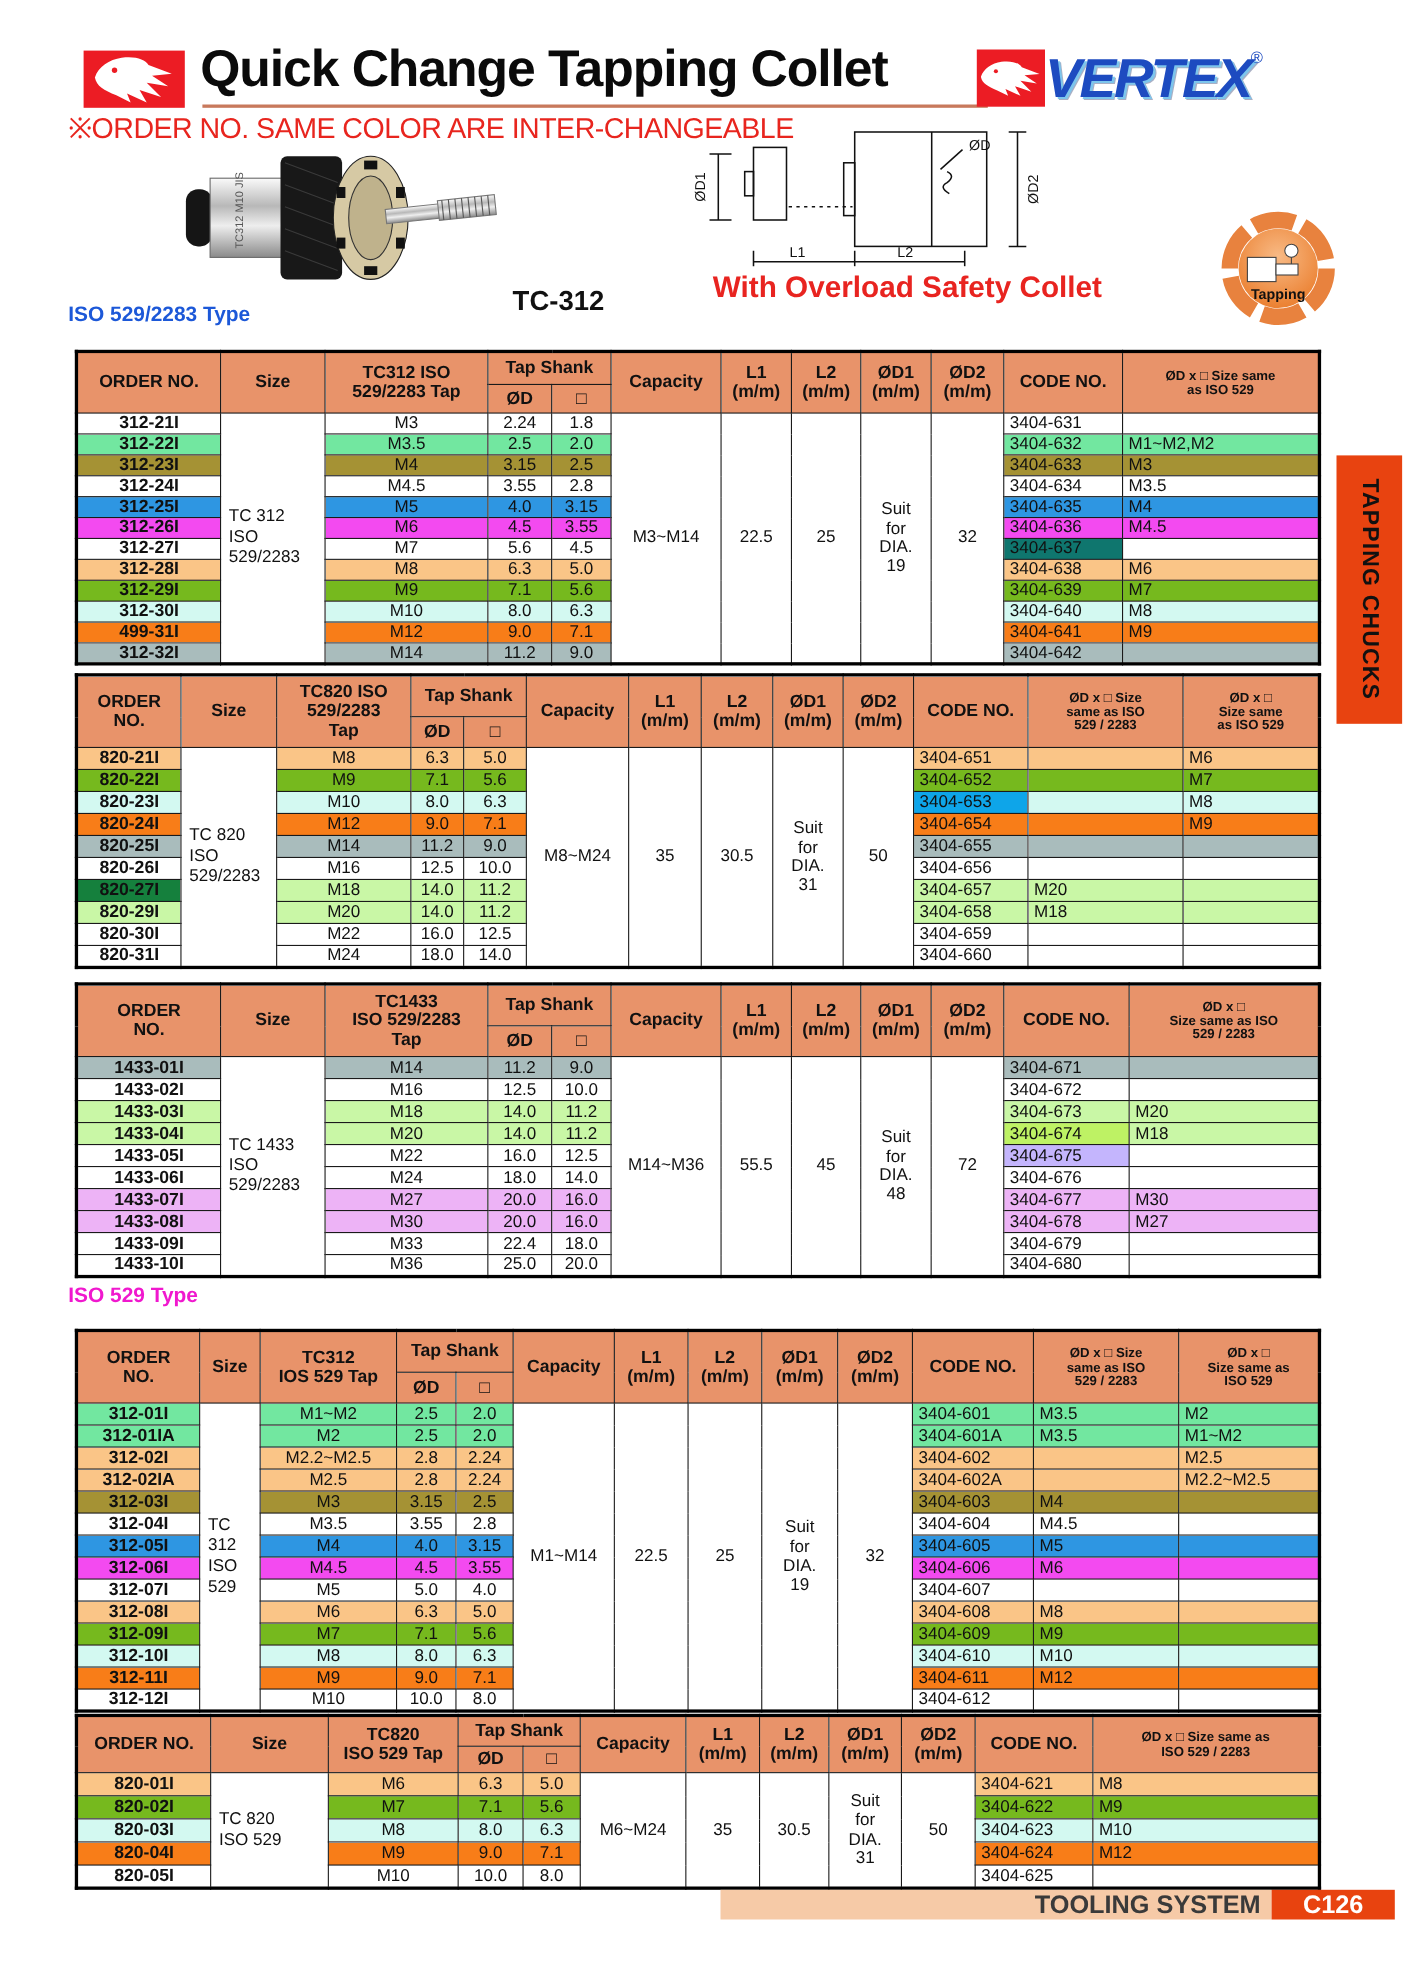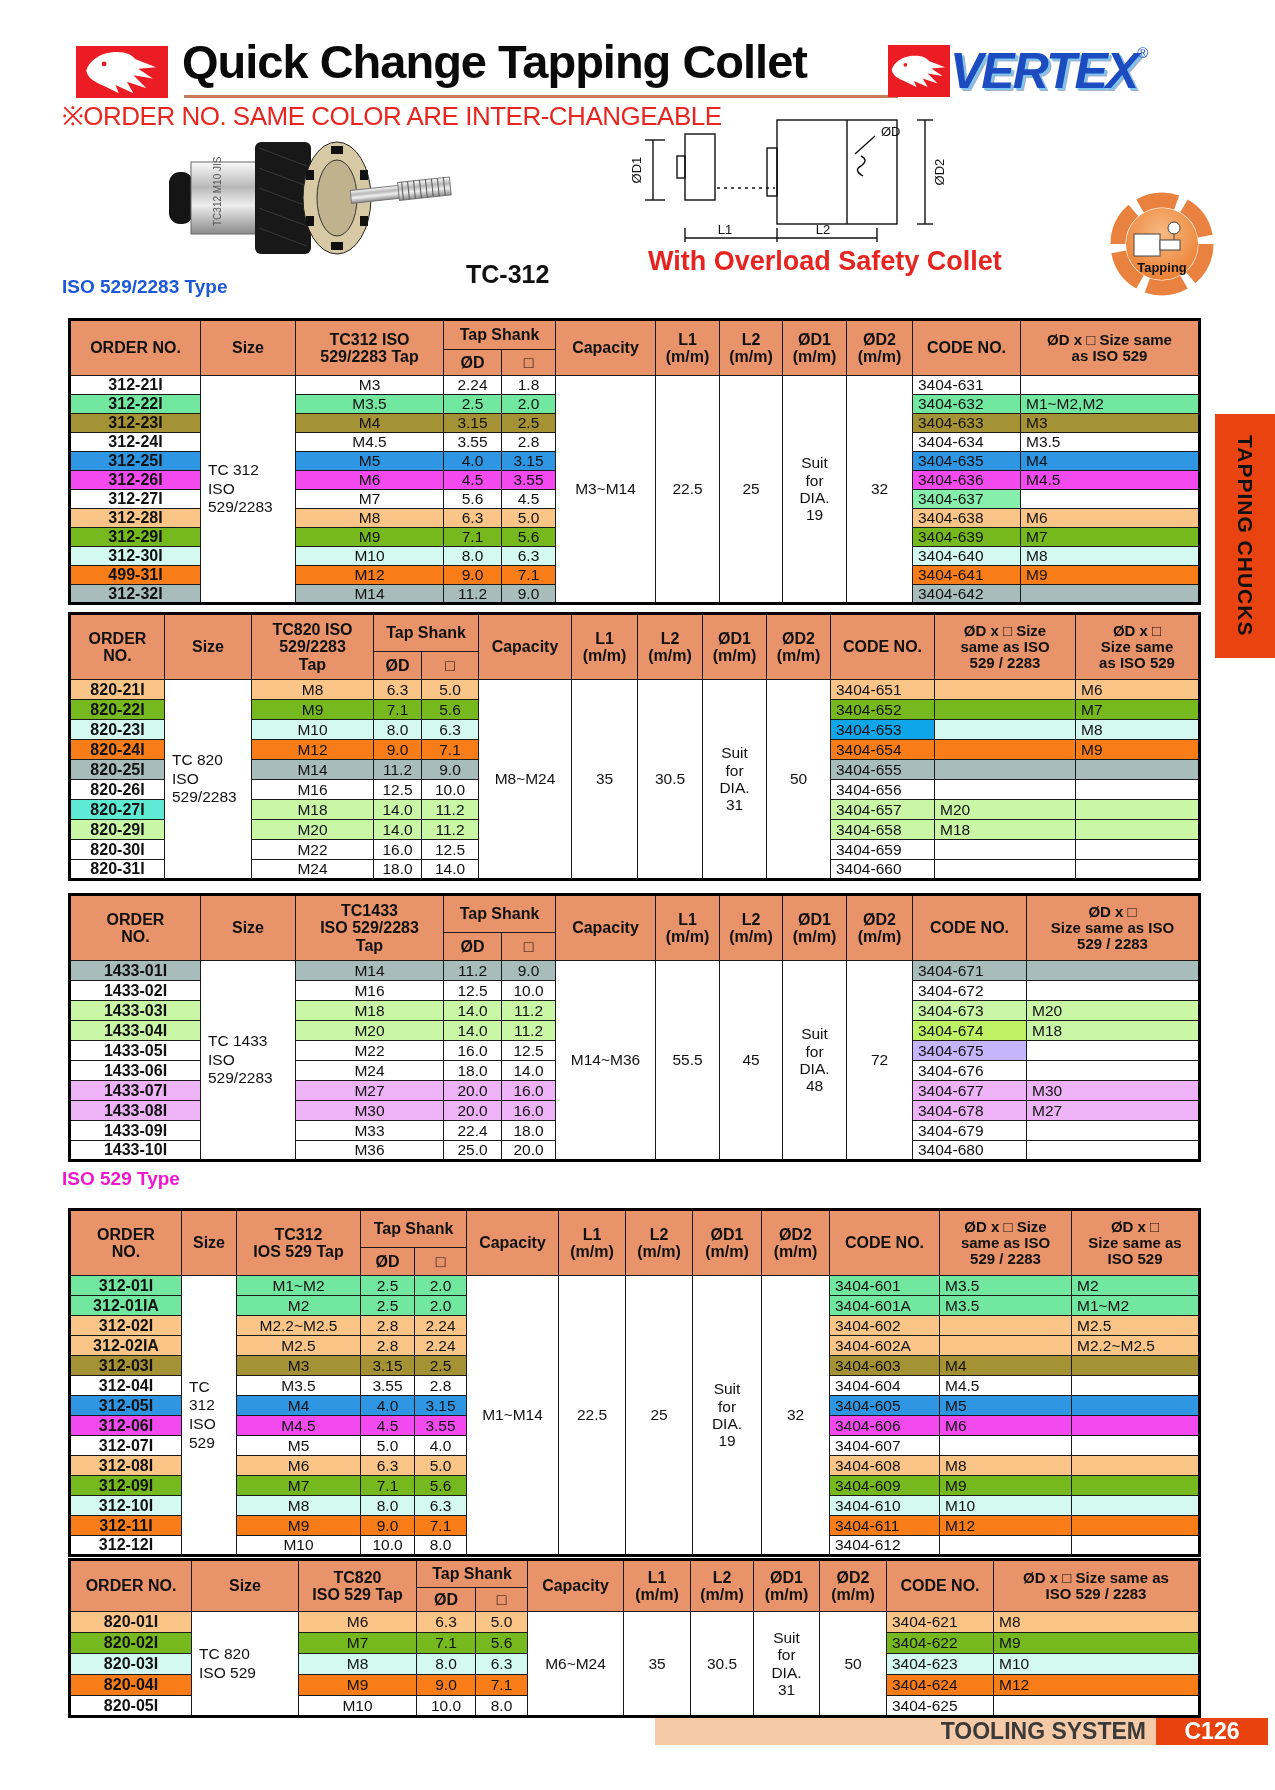--- a/index.html
+++ b/index.html
@@ -29,21 +29,21 @@
   .sec{position:absolute;font-size:19px;font-weight:bold;white-space:nowrap;}
   .s1{left:62px;top:276px;color:#1C58D8;}
   .s2{left:62px;top:1168px;color:#F018CE;}
   .custom{right:75px;top:286px;font-size:23px;color:#000;white-space:nowrap;}
   
   .tbl{position:absolute;}
   table.spec{border-collapse:collapse;table-layout:fixed;width:1130px;border:3px solid #000;background:#fff;}
   .spec th,.spec td{border:1px solid #1a1a1a;white-space:pre-line;text-align:center;vertical-align:middle;
                     overflow:hidden;padding:0;}
   .spec th{background:#E8936A;font-weight:bold;font-size:16px;line-height:1.08;}
-  .spec th.small{font-size:15px;}
+  .spec th.small{font-size:12px;}
   .spec td{font-size:15.5px;line-height:1.0;font-weight:400;}
   .spec td.ord{font-weight:bold;font-size:16px;}
   .spec td.code,.spec td.same{text-align:left;padding-left:5px;}
   .spec td.merged{background:#fff;line-height:1.12;}
   .spec td.size{text-align:left;padding-left:7px;line-height:1.2;}
   .t1{left:68px;top:318px;} .t2{left:68px;top:612px;} .t3{left:68px;top:893px;}
   .t4{left:68px;top:1208px;} .t5{left:68px;top:1558px;}
   .t1 thead tr.r1{height:30px;} .t1 thead tr.r2{height:26px;} .t1 tbody tr{height:19px;}
   .t2 thead tr.r1,.t3 thead tr.r1,.t4 thead tr.r1{height:38px;}
   .t2 thead tr.r2,.t3 thead tr.r2,.t4 thead tr.r2{height:28px;}
@@ -274,21 +274,21 @@
             <td class="num" style="background: rgb(243, 74, 240);">4.5</td>
             <td class="num" style="background: rgb(243, 74, 240);">3.55</td>
             <td class="code" style="background: rgb(243, 74, 240);">3404-636</td>
             <td class="same" style="background: rgb(243, 74, 240);">M4.5</td>
           </tr>
           <tr>
             <td class="ord" style="background: rgb(255, 255, 255);">312-27I</td>
             <td class="tap" style="background: rgb(255, 255, 255);">M7</td>
             <td class="num" style="background: rgb(255, 255, 255);">5.6</td>
             <td class="num" style="background: rgb(255, 255, 255);">4.5</td>
-            <td class="code" style="background: #86efac;">3404-637</td>
+            <td class="code" style="background: #0f766e;">3404-637</td>
             <td class="same" style="background: rgb(255, 255, 255);"></td>
           </tr>
           <tr>
             <td class="ord" style="background: rgb(250, 197, 135);">312-28I</td>
             <td class="tap" style="background: rgb(250, 197, 135);">M8</td>
             <td class="num" style="background: rgb(250, 197, 135);">6.3</td>
             <td class="num" style="background: rgb(250, 197, 135);">5.0</td>
             <td class="code" style="background: rgb(250, 197, 135);">3404-638</td>
             <td class="same" style="background: rgb(250, 197, 135);">M6</td>
           </tr>
@@ -435,21 +435,21 @@
           <tr>
             <td class="ord" style="background: rgb(255, 255, 255);">820-26I</td>
             <td class="tap" style="background: rgb(255, 255, 255);">M16</td>
             <td class="num" style="background: rgb(255, 255, 255);">12.5</td>
             <td class="num" style="background: rgb(255, 255, 255);">10.0</td>
             <td class="code" style="background: rgb(255, 255, 255);">3404-656</td>
             <td class="same" style="background: rgb(255, 255, 255);"></td>
             <td class="same" style="background: rgb(255, 255, 255);"></td>
           </tr>
           <tr>
-            <td class="ord" style="background: #5eead4;">820-27I</td>
+            <td class="ord" style="background: #15803d;">820-27I</td>
             <td class="tap" style="background: rgb(201, 247, 166);">M18</td>
             <td class="num" style="background: rgb(201, 247, 166);">14.0</td>
             <td class="num" style="background: rgb(201, 247, 166);">11.2</td>
             <td class="code" style="background: rgb(201, 247, 166);">3404-657</td>
             <td class="same" style="background: rgb(201, 247, 166);">M20</td>
             <td class="same" style="background: rgb(201, 247, 166);"></td>
           </tr>
           <tr>
             <td class="ord" style="background: rgb(201, 247, 166);">820-29I</td>
             <td class="tap" style="background: rgb(201, 247, 166);">M20</td>

